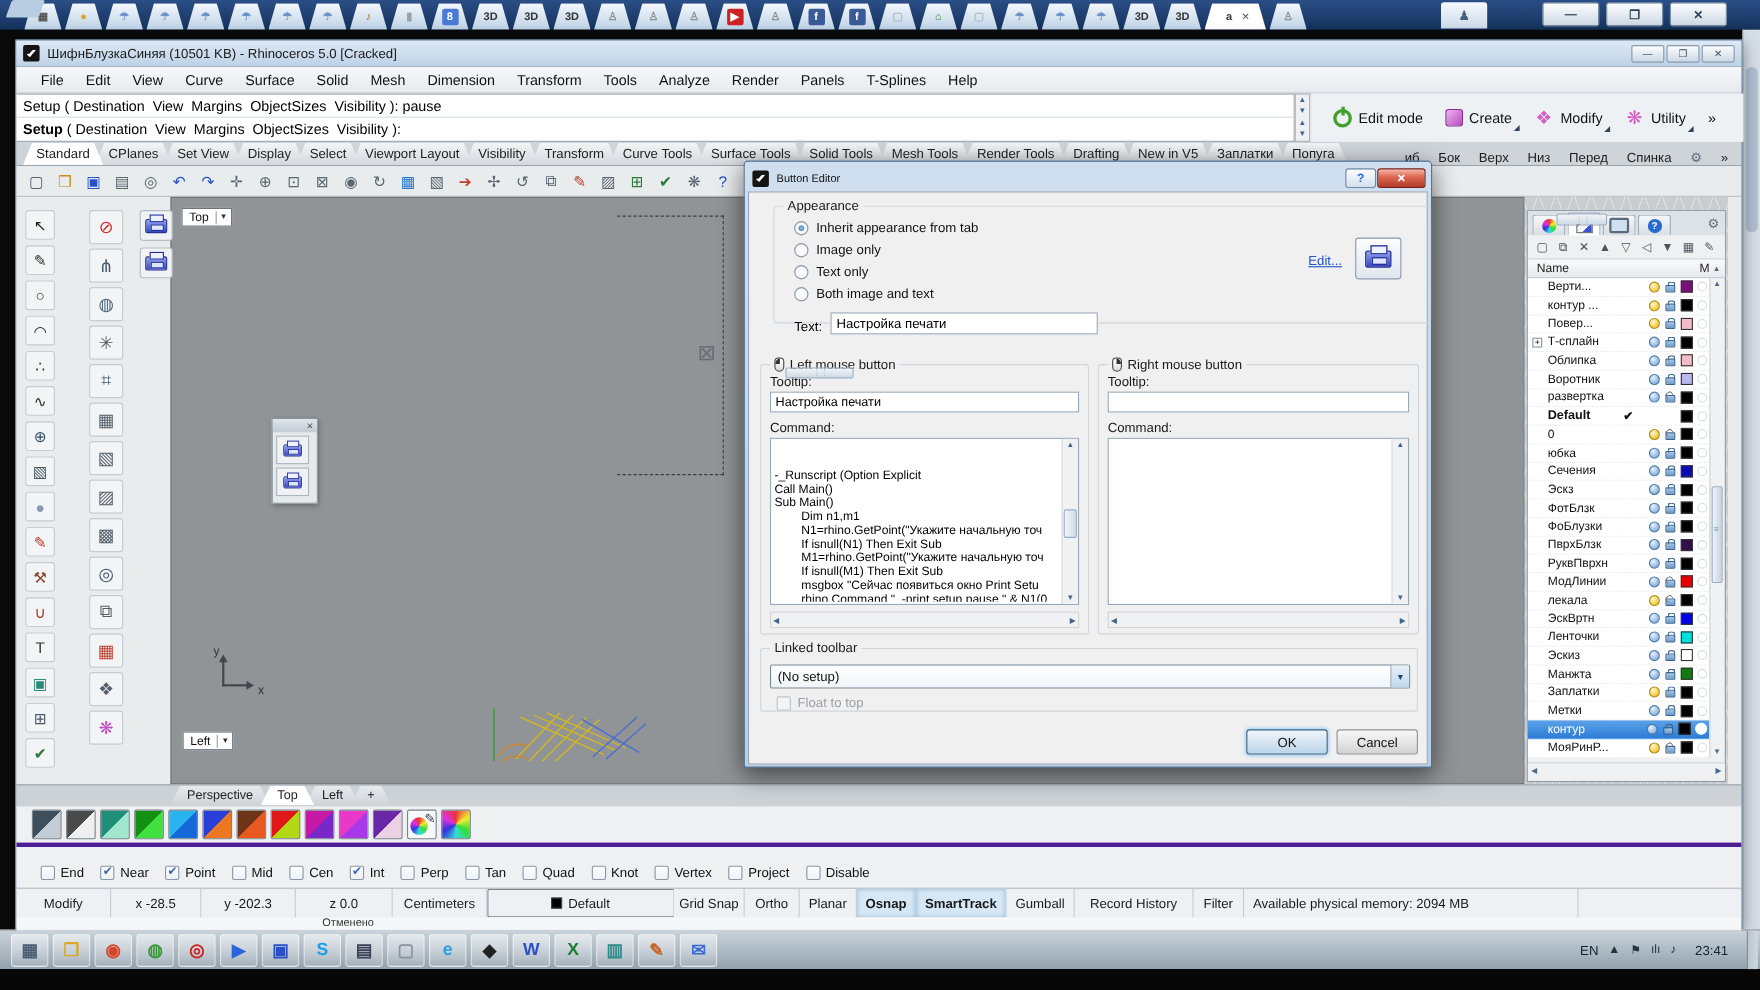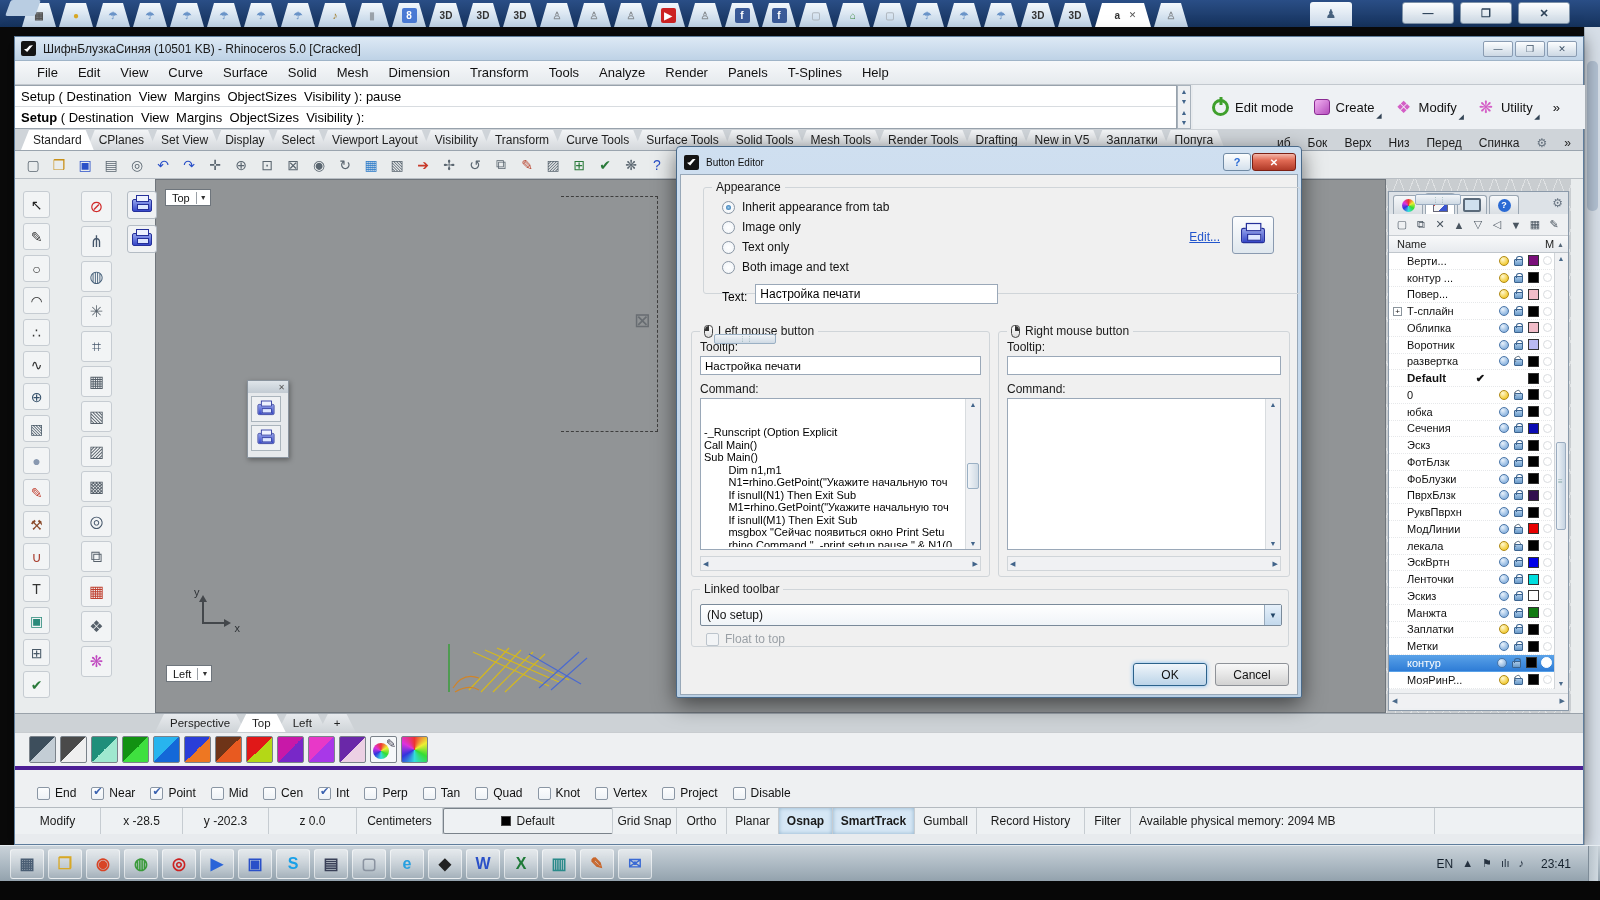--- a/index.html
+++ b/index.html
@@ -1086,20 +1086,21 @@
           <span>Filter</span>
         </div>
 
         <div class="sbcell">
 
           <span>Available physical memory: 2094 MB</span>
         </div>
 
     </div>
 
+    <div class="notify">Отменено</div>
   </div>
 
   <div class="taskbar">
     <div class="tbitems">
       <span class="tbitem" style="color: rgb(74, 94, 116);">▦</span>
         <span class="tbitem" style="color: rgb(216, 168, 38);">❒</span>
         <span class="tbitem" style="color: rgb(216, 68, 38);">◉</span>
         <span class="tbitem" style="color: rgb(58, 154, 58);">◍</span>
         <span class="tbitem" style="color: rgb(204, 34, 34);">◎</span>
         <span class="tbitem" style="color: rgb(42, 100, 216);">▶</span>

